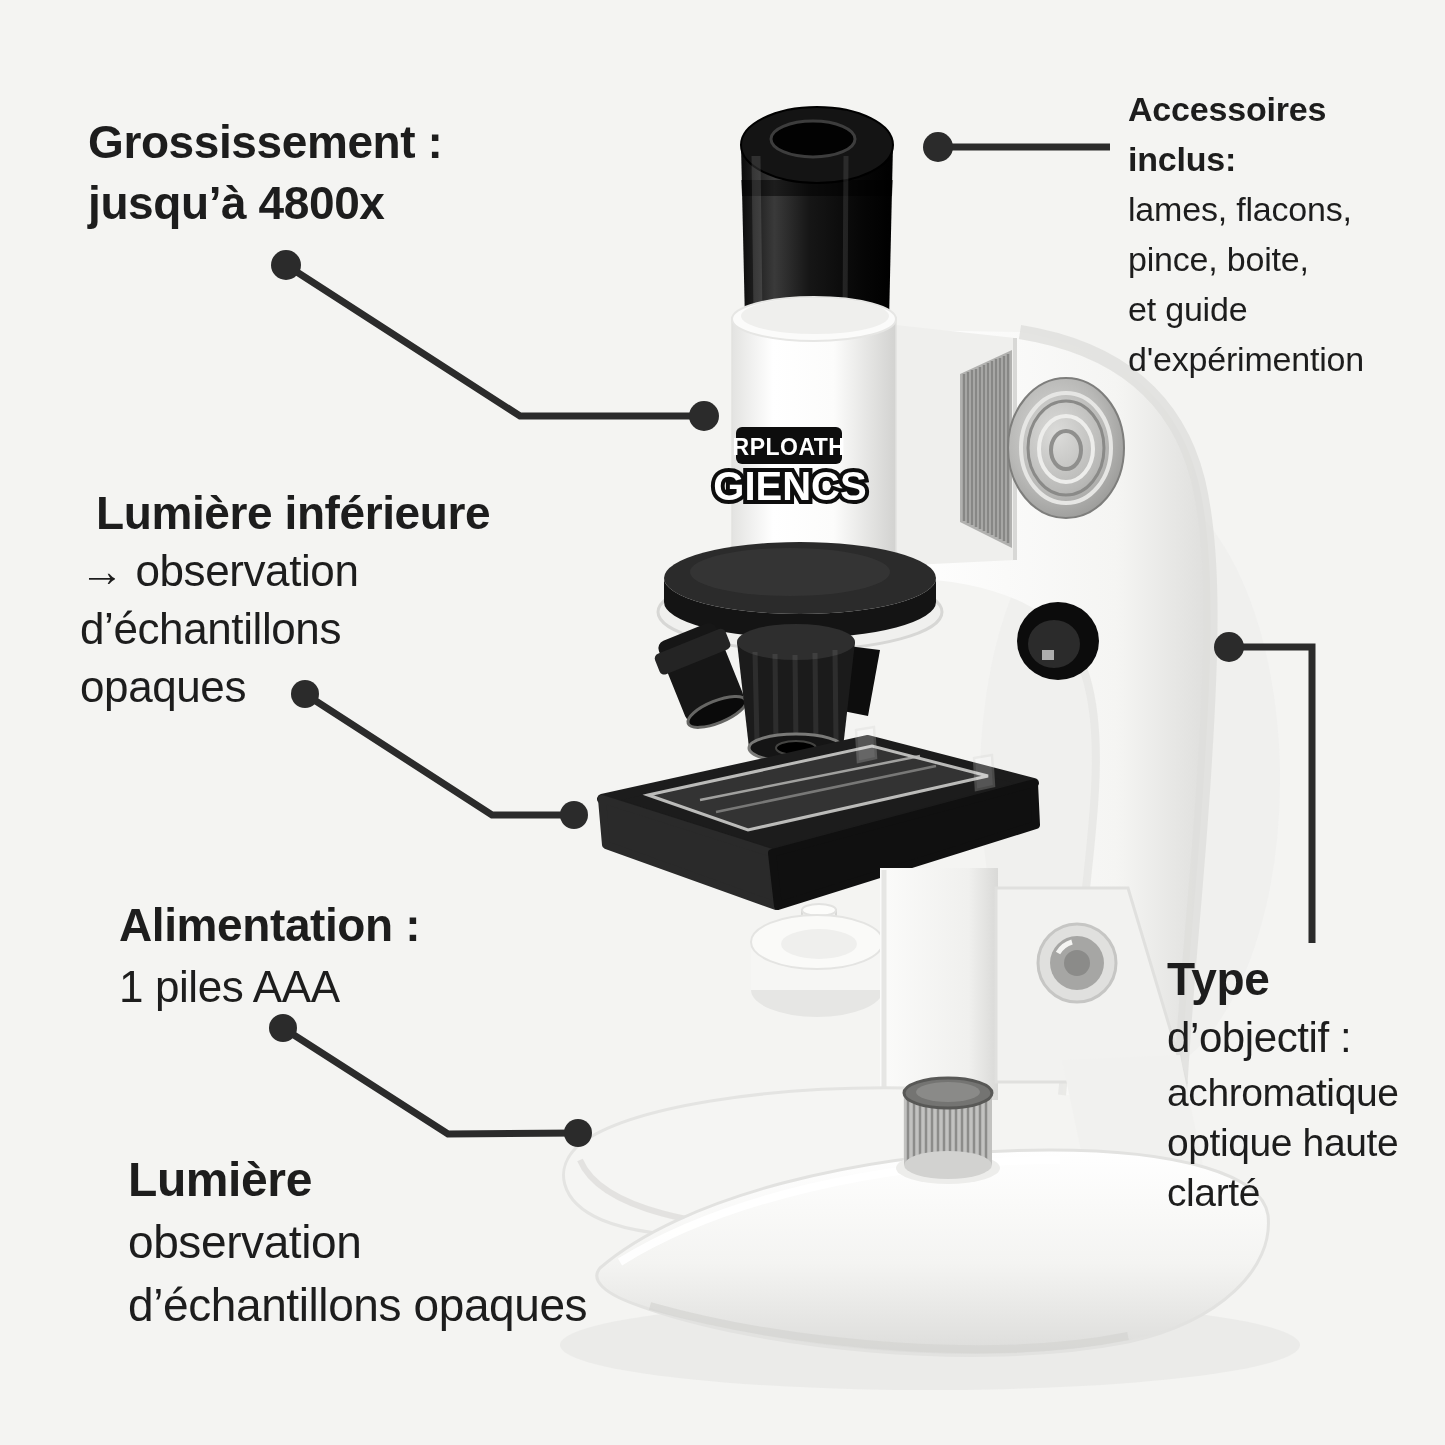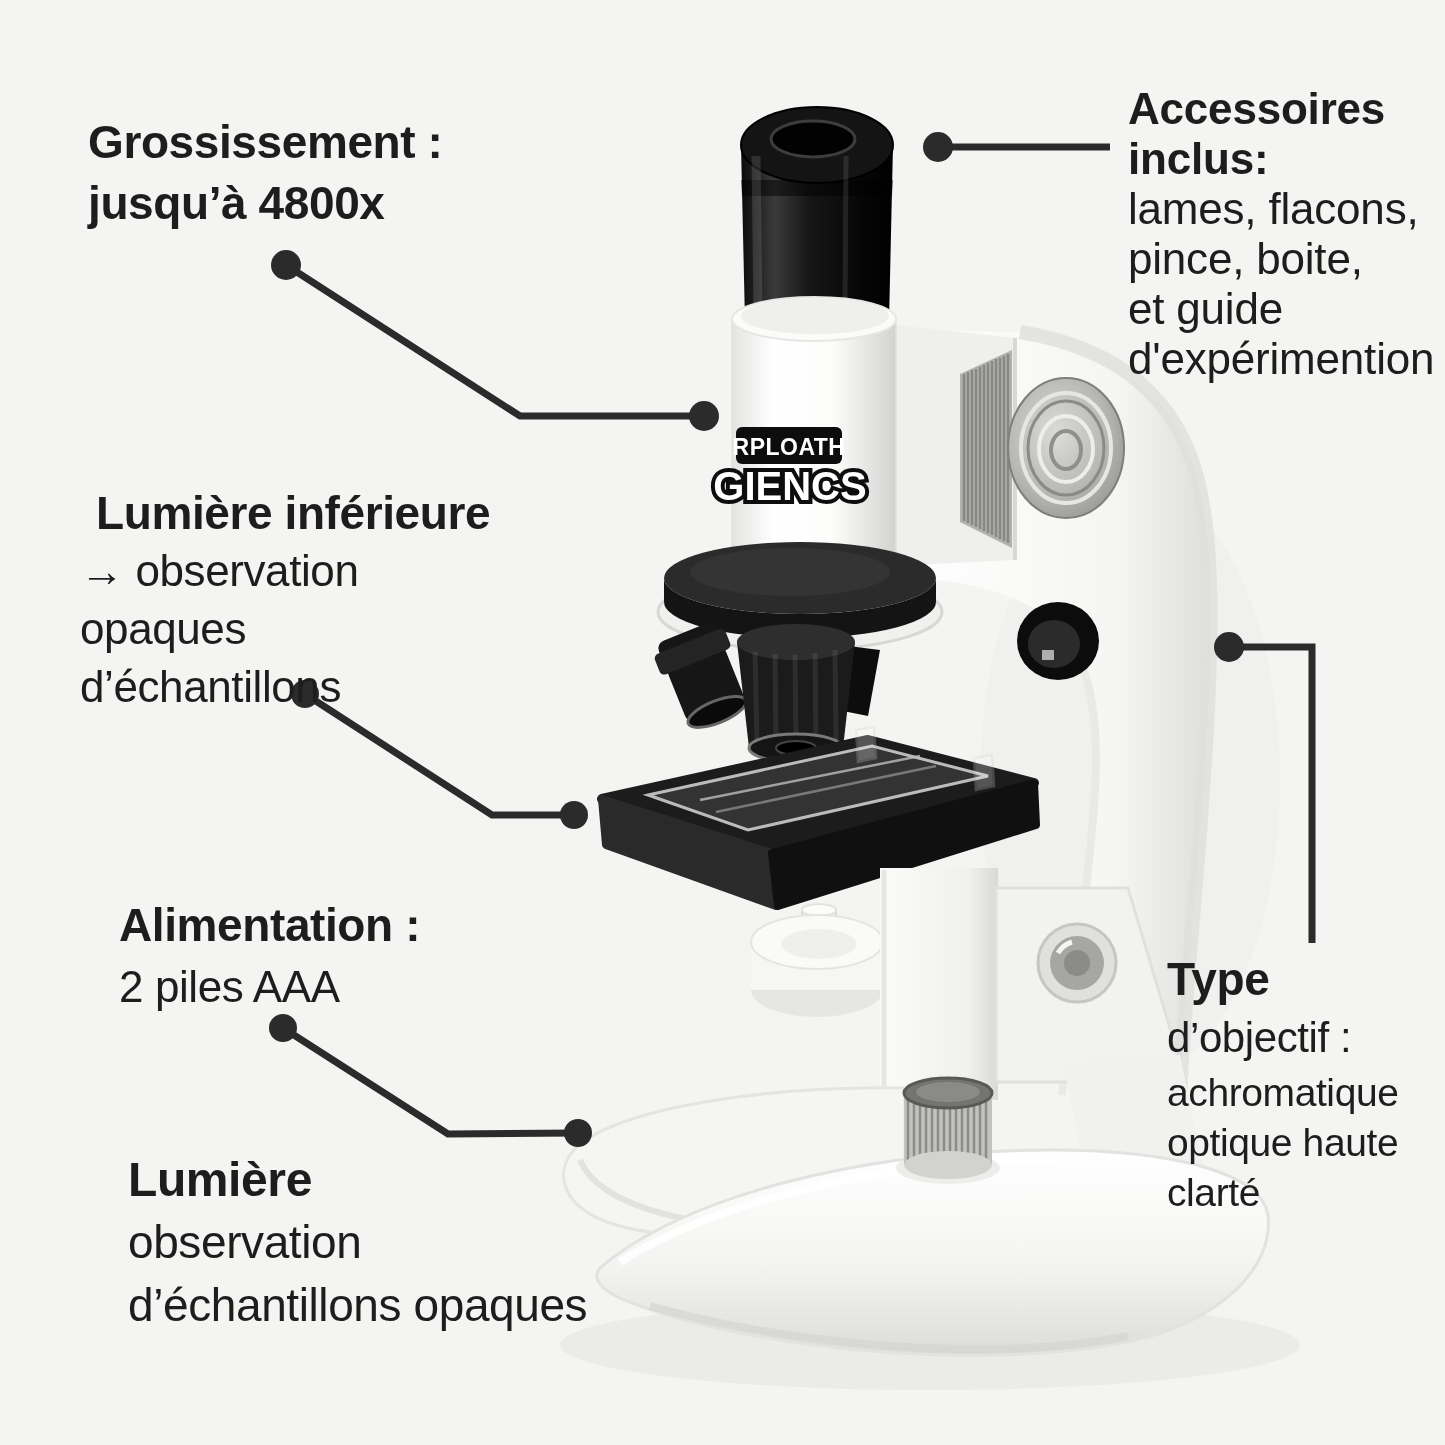--- a/index.html
+++ b/index.html
@@ -6,21 +6,21 @@
   .stage{
     position:relative;width:1445px;height:1445px;overflow:hidden;
     background:#f4f4f2;
     font-family:"Liberation Sans","DejaVu Sans",sans-serif;
     color:#1d1d1d;
   }
   .scene{position:absolute;left:0;top:0;width:1445px;height:1445px;}
   .ann{position:absolute;white-space:nowrap;letter-spacing:-0.4px;}
   .ann div{white-space:nowrap;}
   .mag{left:88px;top:112px;font-size:46px;line-height:61px;font-weight:700;}
-  .acc{left:1128px;top:84px;font-size:44px;line-height:50px;font-weight:400;letter-spacing:-0.2px;}
+  .acc{left:1128px;top:84px;font-size:34px;line-height:50px;font-weight:400;letter-spacing:-0.2px;}
   .acc .b{font-weight:700;}
   .llu{left:80px;top:484px;font-size:44px;line-height:58px;font-weight:400;}
   .llu .t{font-size:46px;font-weight:700;margin-left:16px;}
   .pow{left:119px;top:894px;font-size:44px;line-height:62px;font-weight:400;}
   .pow .t{font-size:46px;font-weight:700;}
   .llb{left:86px;top:1148px;font-size:46px;line-height:63px;font-weight:400;margin-left:42px;}
   .llb .t{font-size:48px;font-weight:700;}
   .obj{left:1167px;top:950px;font-size:39px;line-height:50px;font-weight:400;}
   .obj .t{font-size:46px;font-weight:700;line-height:58px;}
   .obj .st{font-size:42px;font-weight:500;line-height:60px;}
@@ -236,27 +236,27 @@
     <div class="b">inclus:</div>
     <div>lames, flacons,</div>
     <div>pince, boite,</div>
     <div>et guide</div>
     <div>d'expérimention</div>
   </div>
 
   <div class="ann llu">
     <div class="t">Lumière inférieure</div>
     <div>→ observation</div>
+    <div>d’échantillons</div>
     <div>opaques</div>
-    <div>d’échantillons</div>
   </div>
 
   <div class="ann pow">
     <div class="t">Alimentation :</div>
-    <div>2 piles AAA</div>
+    <div>1 piles AAA</div>
   </div>
 
   <div class="ann llb">
     <div class="t">Lumière</div>
     <div>observation</div>
     <div>d’échantillons opaques</div>
   </div>
 
   <div class="ann obj">
     <div class="t">Type</div>

